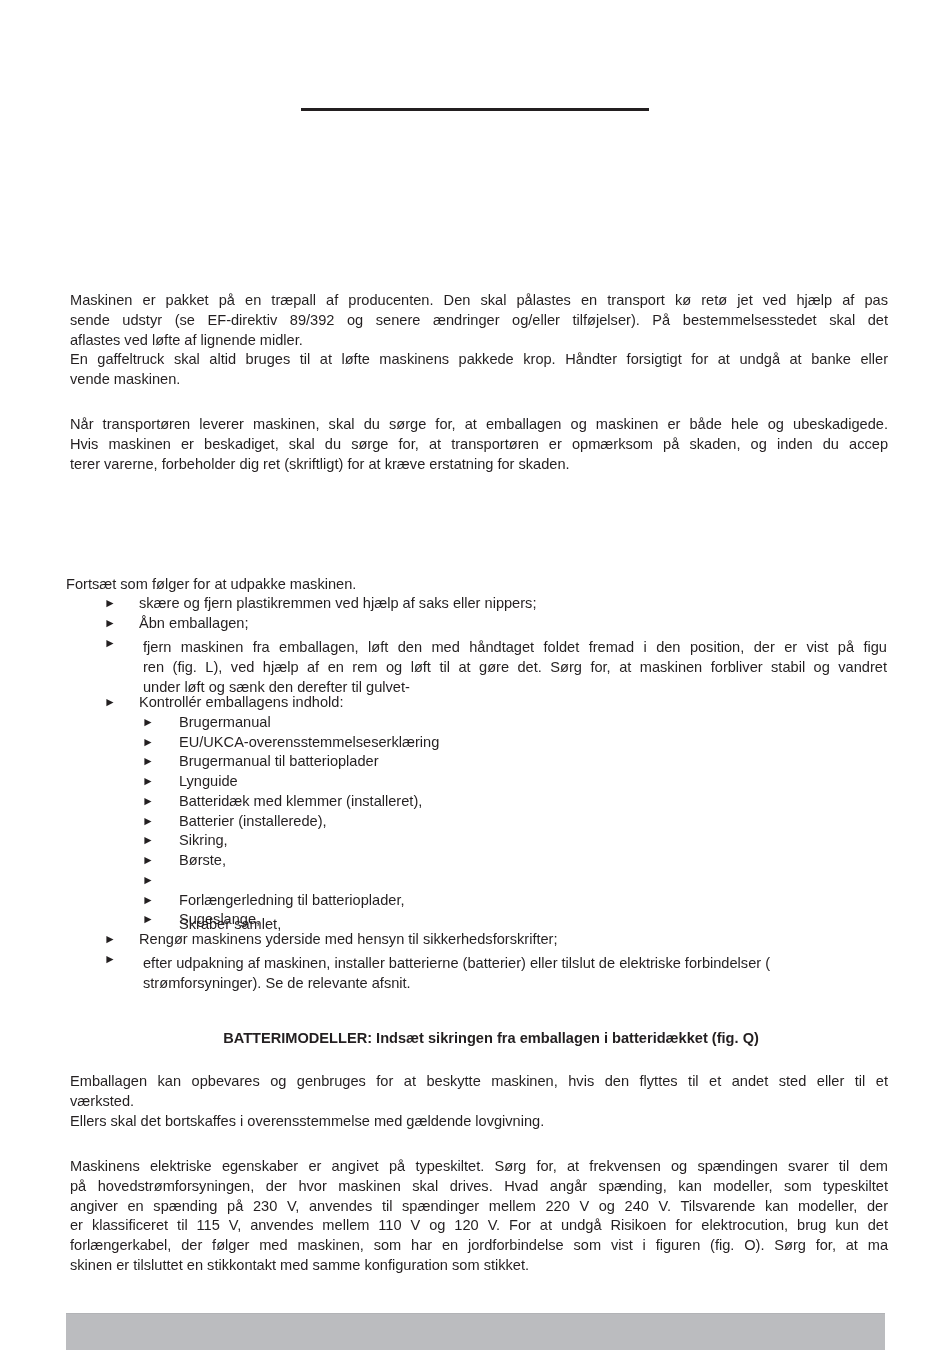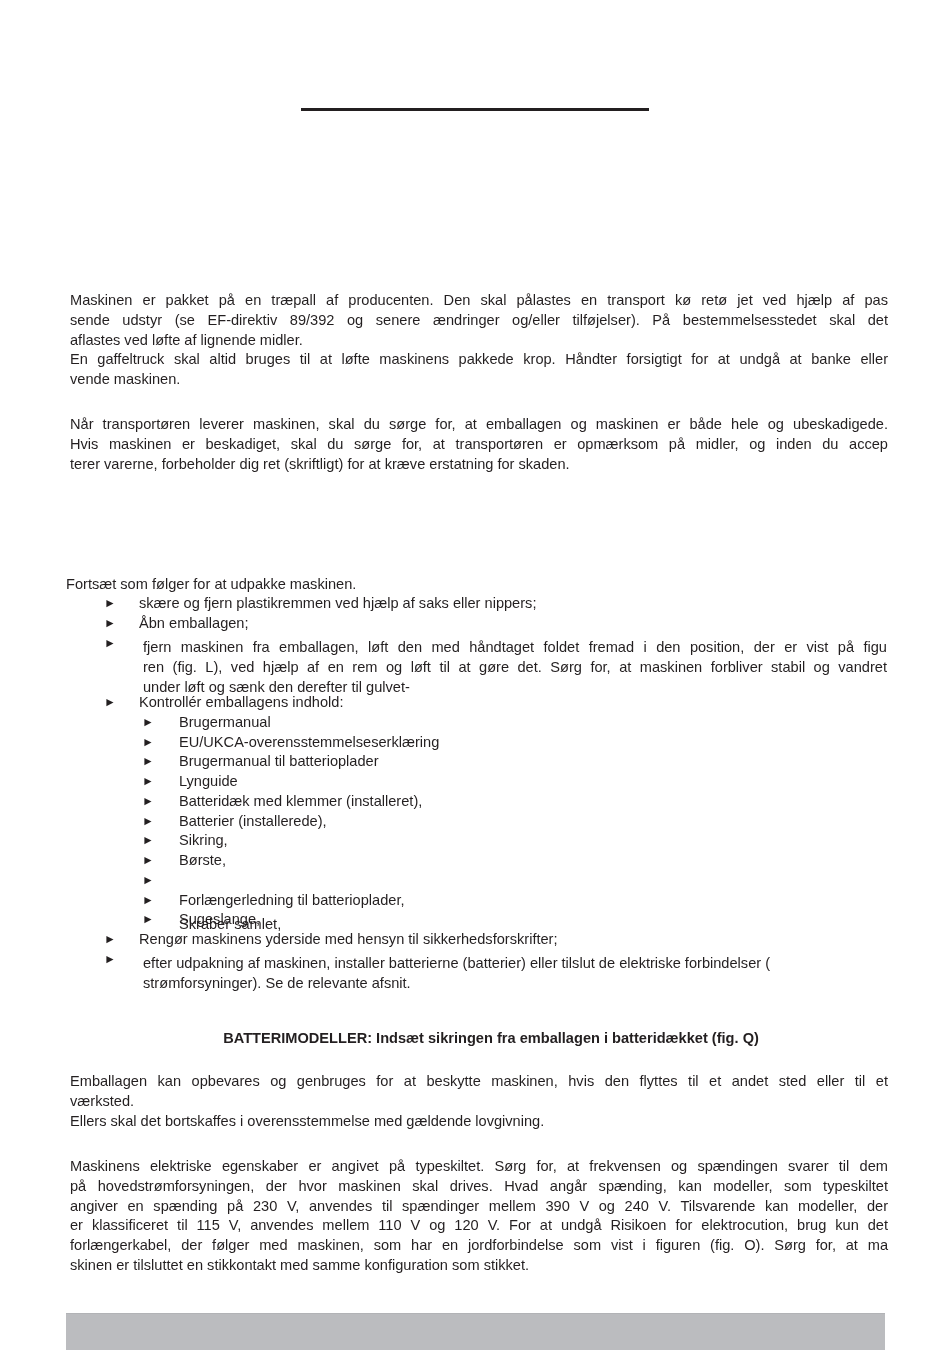--- a/index.html
+++ b/index.html
@@ -48,21 +48,21 @@
 <div class="para" style="top:287px;">
   <span class="line j">Maskinen er pakket på en træpall af producenten. Den skal pålastes en transport kø retø jet ved hjælp af pas</span>
   <span class="line j">sende udstyr (se EF-direktiv 89/392 og senere ændringer og/eller tilføjelser). På bestemmelsesstedet skal det</span>
   <span class="line">aflastes ved løfte af lignende midler.</span>
   <span class="line j">En gaffeltruck skal altid bruges til at løfte maskinens pakkede krop. Håndter forsigtigt for at undgå at banke eller</span>
   <span class="line">vende maskinen.</span>
 </div>
 
 <div class="para" style="top:411px;">
   <span class="line j">Når transportøren leverer maskinen, skal du sørge for, at emballagen og maskinen er både hele og ubeskadigede.</span>
-  <span class="line j">Hvis maskinen er beskadiget, skal du sørge for, at transportøren er opmærksom på midler, og inden du accep</span>
+  <span class="line j">Hvis maskinen er beskadiget, skal du sørge for, at transportøren er opmærksom på skaden, og inden du accep</span>
   <span class="line">terer varerne, forbeholder dig ret (skriftligt) for at kræve erstatning for skaden.</span>
 </div>
 
 <div class="bl" style="left:66px; top:575px;">Fortsæt som følger for at udpakke maskinen.</div>
 
 <span class="arrow" style="left:104px; top:594px;">►</span>
 <div class="bl" style="left:139px; top:594px;"> skære og fjern plastikremmen ved hjælp af saks eller nippers;</div>
 
 <span class="arrow" style="left:104px; top:614px;">►</span>
 <div class="bl" style="left:139px; top:614px;"> Åbn emballagen;</div>
@@ -125,19 +125,19 @@
 
 <div class="para" style="top:1068px;">
   <span class="line j">Emballagen kan opbevares og genbruges for at beskytte maskinen, hvis den flyttes til et andet sted eller til et</span>
   <span class="line">værksted.</span>
   <span class="line">Ellers skal det bortskaffes i overensstemmelse med gældende lovgivning.</span>
 </div>
 
 <div class="para" style="top:1153px;">
   <span class="line j">Maskinens elektriske egenskaber er angivet på typeskiltet. Sørg for, at frekvensen og spændingen svarer til dem</span>
   <span class="line j">på hovedstrømforsyningen, der hvor maskinen skal drives. Hvad angår spænding, kan modeller, som typeskiltet</span>
-  <span class="line j">angiver en spænding på 230 V, anvendes til spændinger mellem 390 V og 240 V. Tilsvarende kan modeller, der</span>
+  <span class="line j">angiver en spænding på 230 V, anvendes til spændinger mellem 220 V og 240 V. Tilsvarende kan modeller, der</span>
   <span class="line j">er klassificeret til 115 V, anvendes mellem 110 V og 120 V. For at undgå Risikoen for elektrocution, brug kun det</span>
   <span class="line j">forlængerkabel, der følger med maskinen, som har en jordforbindelse som vist i figuren (fig. O).  Sørg for, at ma</span>
   <span class="line">skinen er tilsluttet en stikkontakt med samme konfiguration som stikket.</span>
 </div>
 
 <div class="footer-bar"></div>
 
 </body></html>

